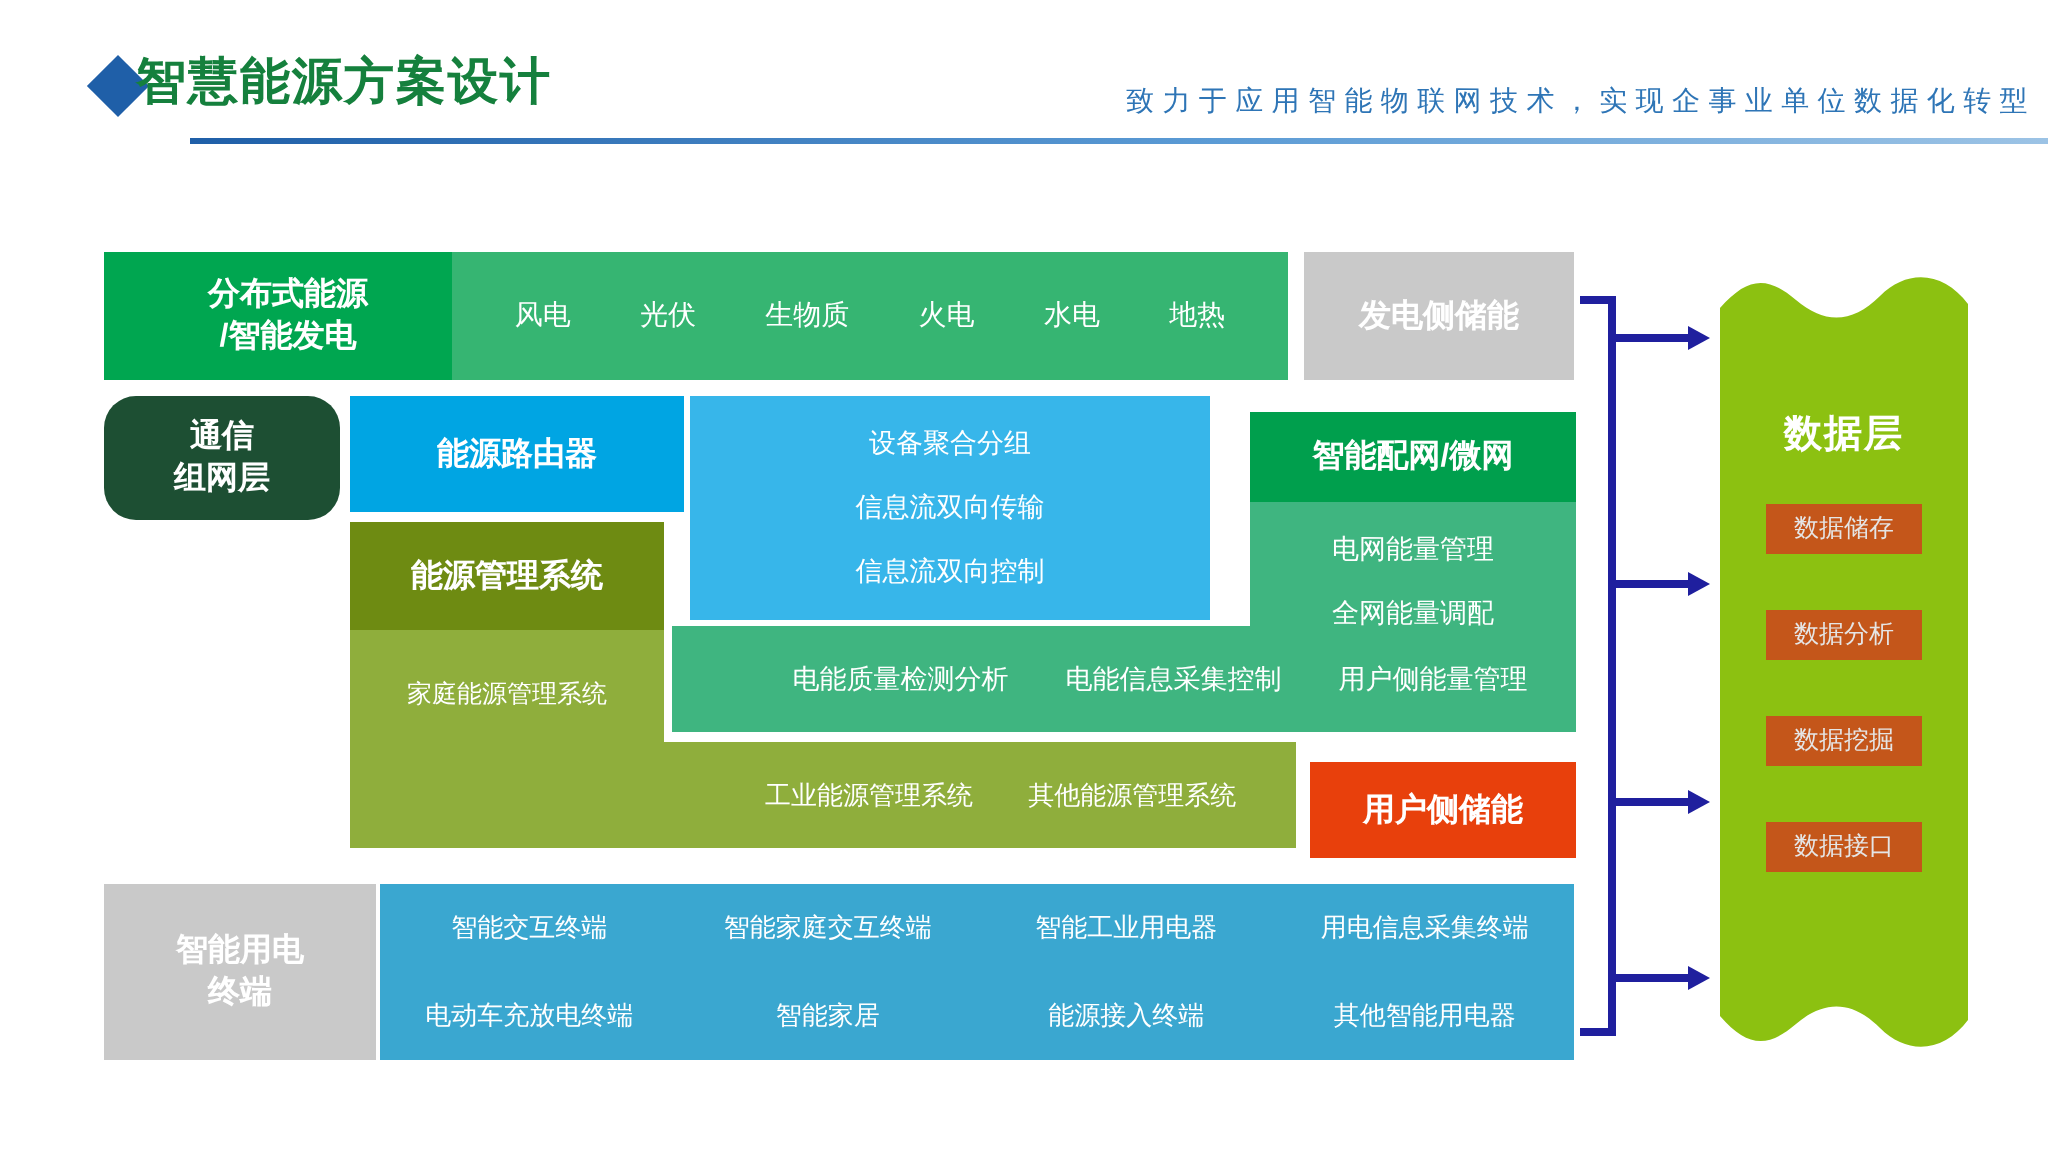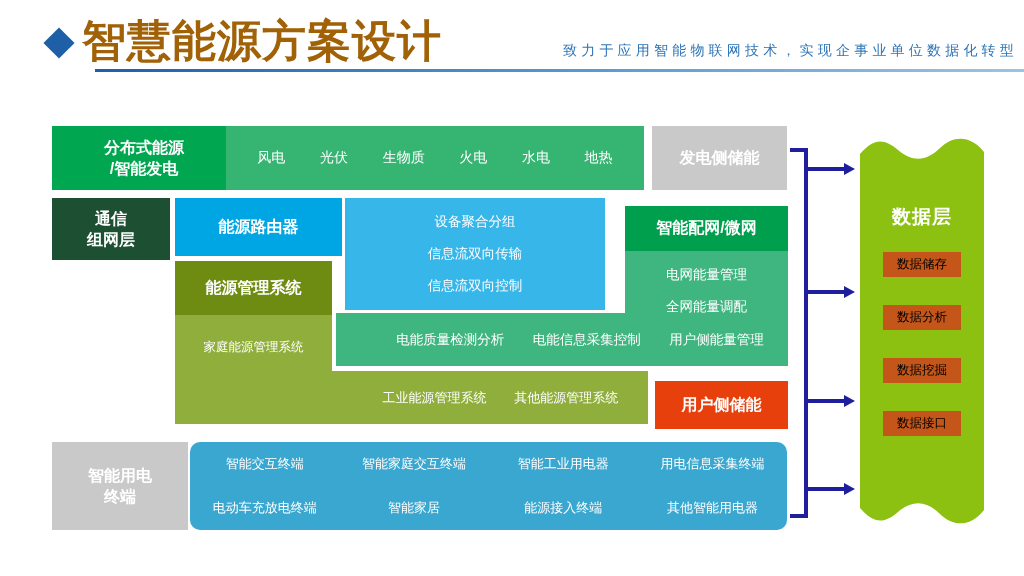--- a/index.html
+++ b/index.html
@@ -11,22 +11,22 @@
     position:relative;
   }
   .stage{position:absolute;left:0;top:0;width:1024px;height:576px;}
 
   
   .hdr-diamond{
     position:absolute;left:48px;top:32px;width:22px;height:22px;
     background:#1F5FA8;transform:rotate(45deg);
   }
   .hdr-title{
-    position:absolute;left:82px;top:19px;
-    font-size:44px;font-weight:700;color:#a16207;
+    position:absolute;left:68px;top:19px;
+    font-size:25px;font-weight:700;color:#15803d;
     letter-spacing:1px;line-height:44px;white-space:nowrap;
   }
   .hdr-sub{
     position:absolute;right:6px;top:42px;
     font-size:14px;color:#2E75B6;letter-spacing:4.2px;
     white-space:nowrap;font-weight:400;
   }
   .hdr-rule{
     position:absolute;left:95px;top:69px;width:929px;height:3px;
     background:linear-gradient(to right,#1F5FA8,#5B9BD5 55%,#9CC3E5);
@@ -35,21 +35,21 @@
   
   .bx{position:absolute;box-sizing:border-box;display:flex;
       align-items:center;justify-content:center;text-align:center;}
   .ttl{font-weight:700;color:#ffffff;}
   .itm{color:#ffffff;font-weight:400;}
 
   
   .c-dkgreen   {background:#00A650;}
   .c-green     {background:#36B572;}
   .c-gray      {background:#C9C9C9;}
-  .c-forest-d  {background:#1D4F33;}
+  .c-forest-d  {background:#1D4F33;border-radius:16px;}
   .c-forest    {background:#3A7152;}
   .c-cyan-d    {background:#00A5E3;}
   .c-cyan-l    {background:#37B6EA;}
   .c-olive-d   {background:#6E8B12;}
   .c-olive     {background:#8FAE3C;}
   .c-emerald-d {background:#009F4D;}
   .c-emerald   {background:#3FB580;}
   .c-orange    {background:#E8400C;}
   .c-steelblue {background:#3AA7D0;}
   .c-brick     {background:#C4561A;}
@@ -90,39 +90,39 @@
   #ems-strip{left:175px;top:371px;width:473px;height:53px;}
   #ems-strip .inner{display:flex;width:100%;justify-content:space-around;align-items:center;padding:0 16px;box-sizing:border-box;}
   #ems-strip .itm{font-size:13px;}
   #ems-strip .spacer{width:150px;flex:0 0 150px;}
 
   
   #user-storage{left:655px;top:381px;width:133px;height:48px;font-size:16px;}
 
   
   #term-label{left:52px;top:442px;width:136px;height:88px;font-size:16px;line-height:21px;}
-  #term-grid{left:190px;top:442px;width:597px;height:88px;border-radius:10px;}
+  #term-grid{left:190px;top:442px;width:597px;height:88px;}
   #term-grid .g{display:grid;grid-template-columns:repeat(4,1fr);grid-template-rows:1fr 1fr;width:100%;height:100%;}
   #term-grid .cell{display:flex;align-items:center;justify-content:center;color:#fff;font-size:13px;}
 
   
   #data-layer{
     position:absolute;left:856px;top:136px;width:132px;height:392px;
   }
   #data-layer .shape{position:absolute;inset:0;}
   #data-layer .content{
     position:absolute;left:0;top:0;width:100%;height:100%;
     display:flex;flex-direction:column;align-items:center;
     padding-top:68px;box-sizing:border-box;
   }
   #dl-title{font-size:19px;font-weight:700;color:#ffffff;margin-bottom:22px;letter-spacing:1px;}
   .dl-btn{
     width:78px;height:25px;margin-bottom:28px;
     display:flex;align-items:center;justify-content:center;
-    color:#000000;font-size:12.5px;
+    color:#e5e5e5;font-size:12.5px;
   }
 
   
   .conn{position:absolute;background:#1F1F9E;}
   .arrow-head{
     position:absolute;width:0;height:0;
     border-top:6px solid transparent;border-bottom:6px solid transparent;
     border-left:11px solid #1F1F9E;
   }
 </style>

